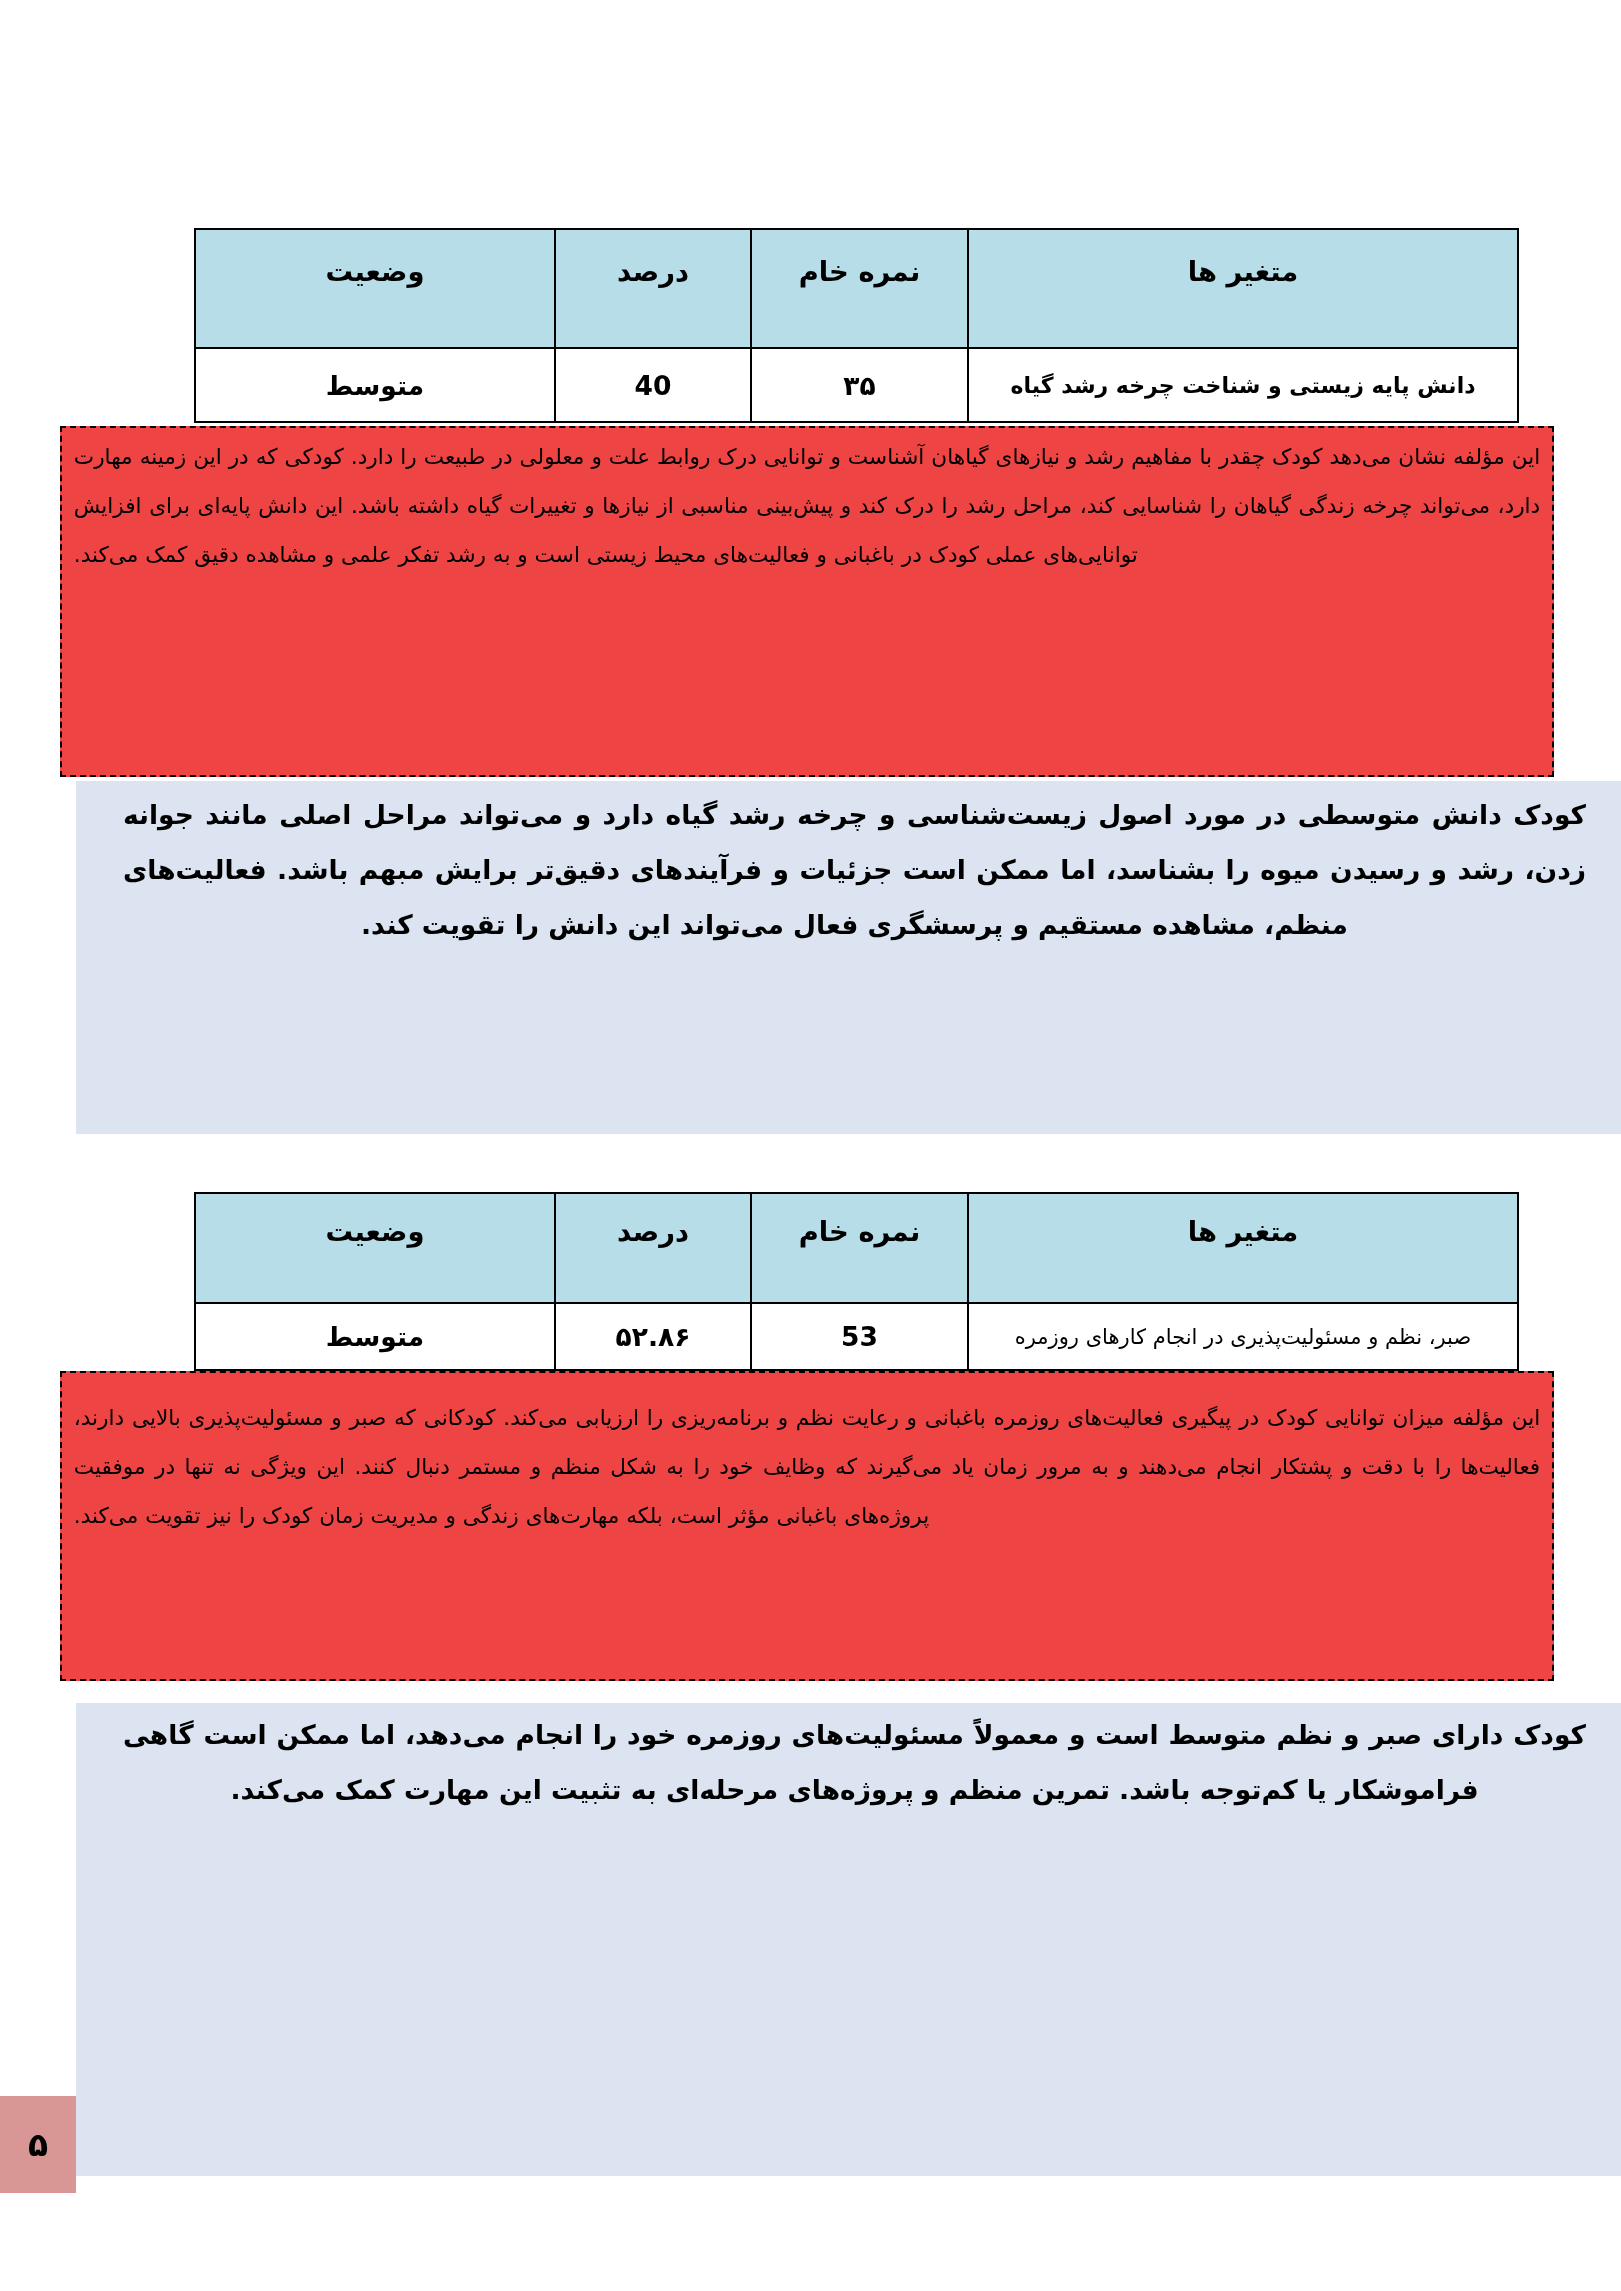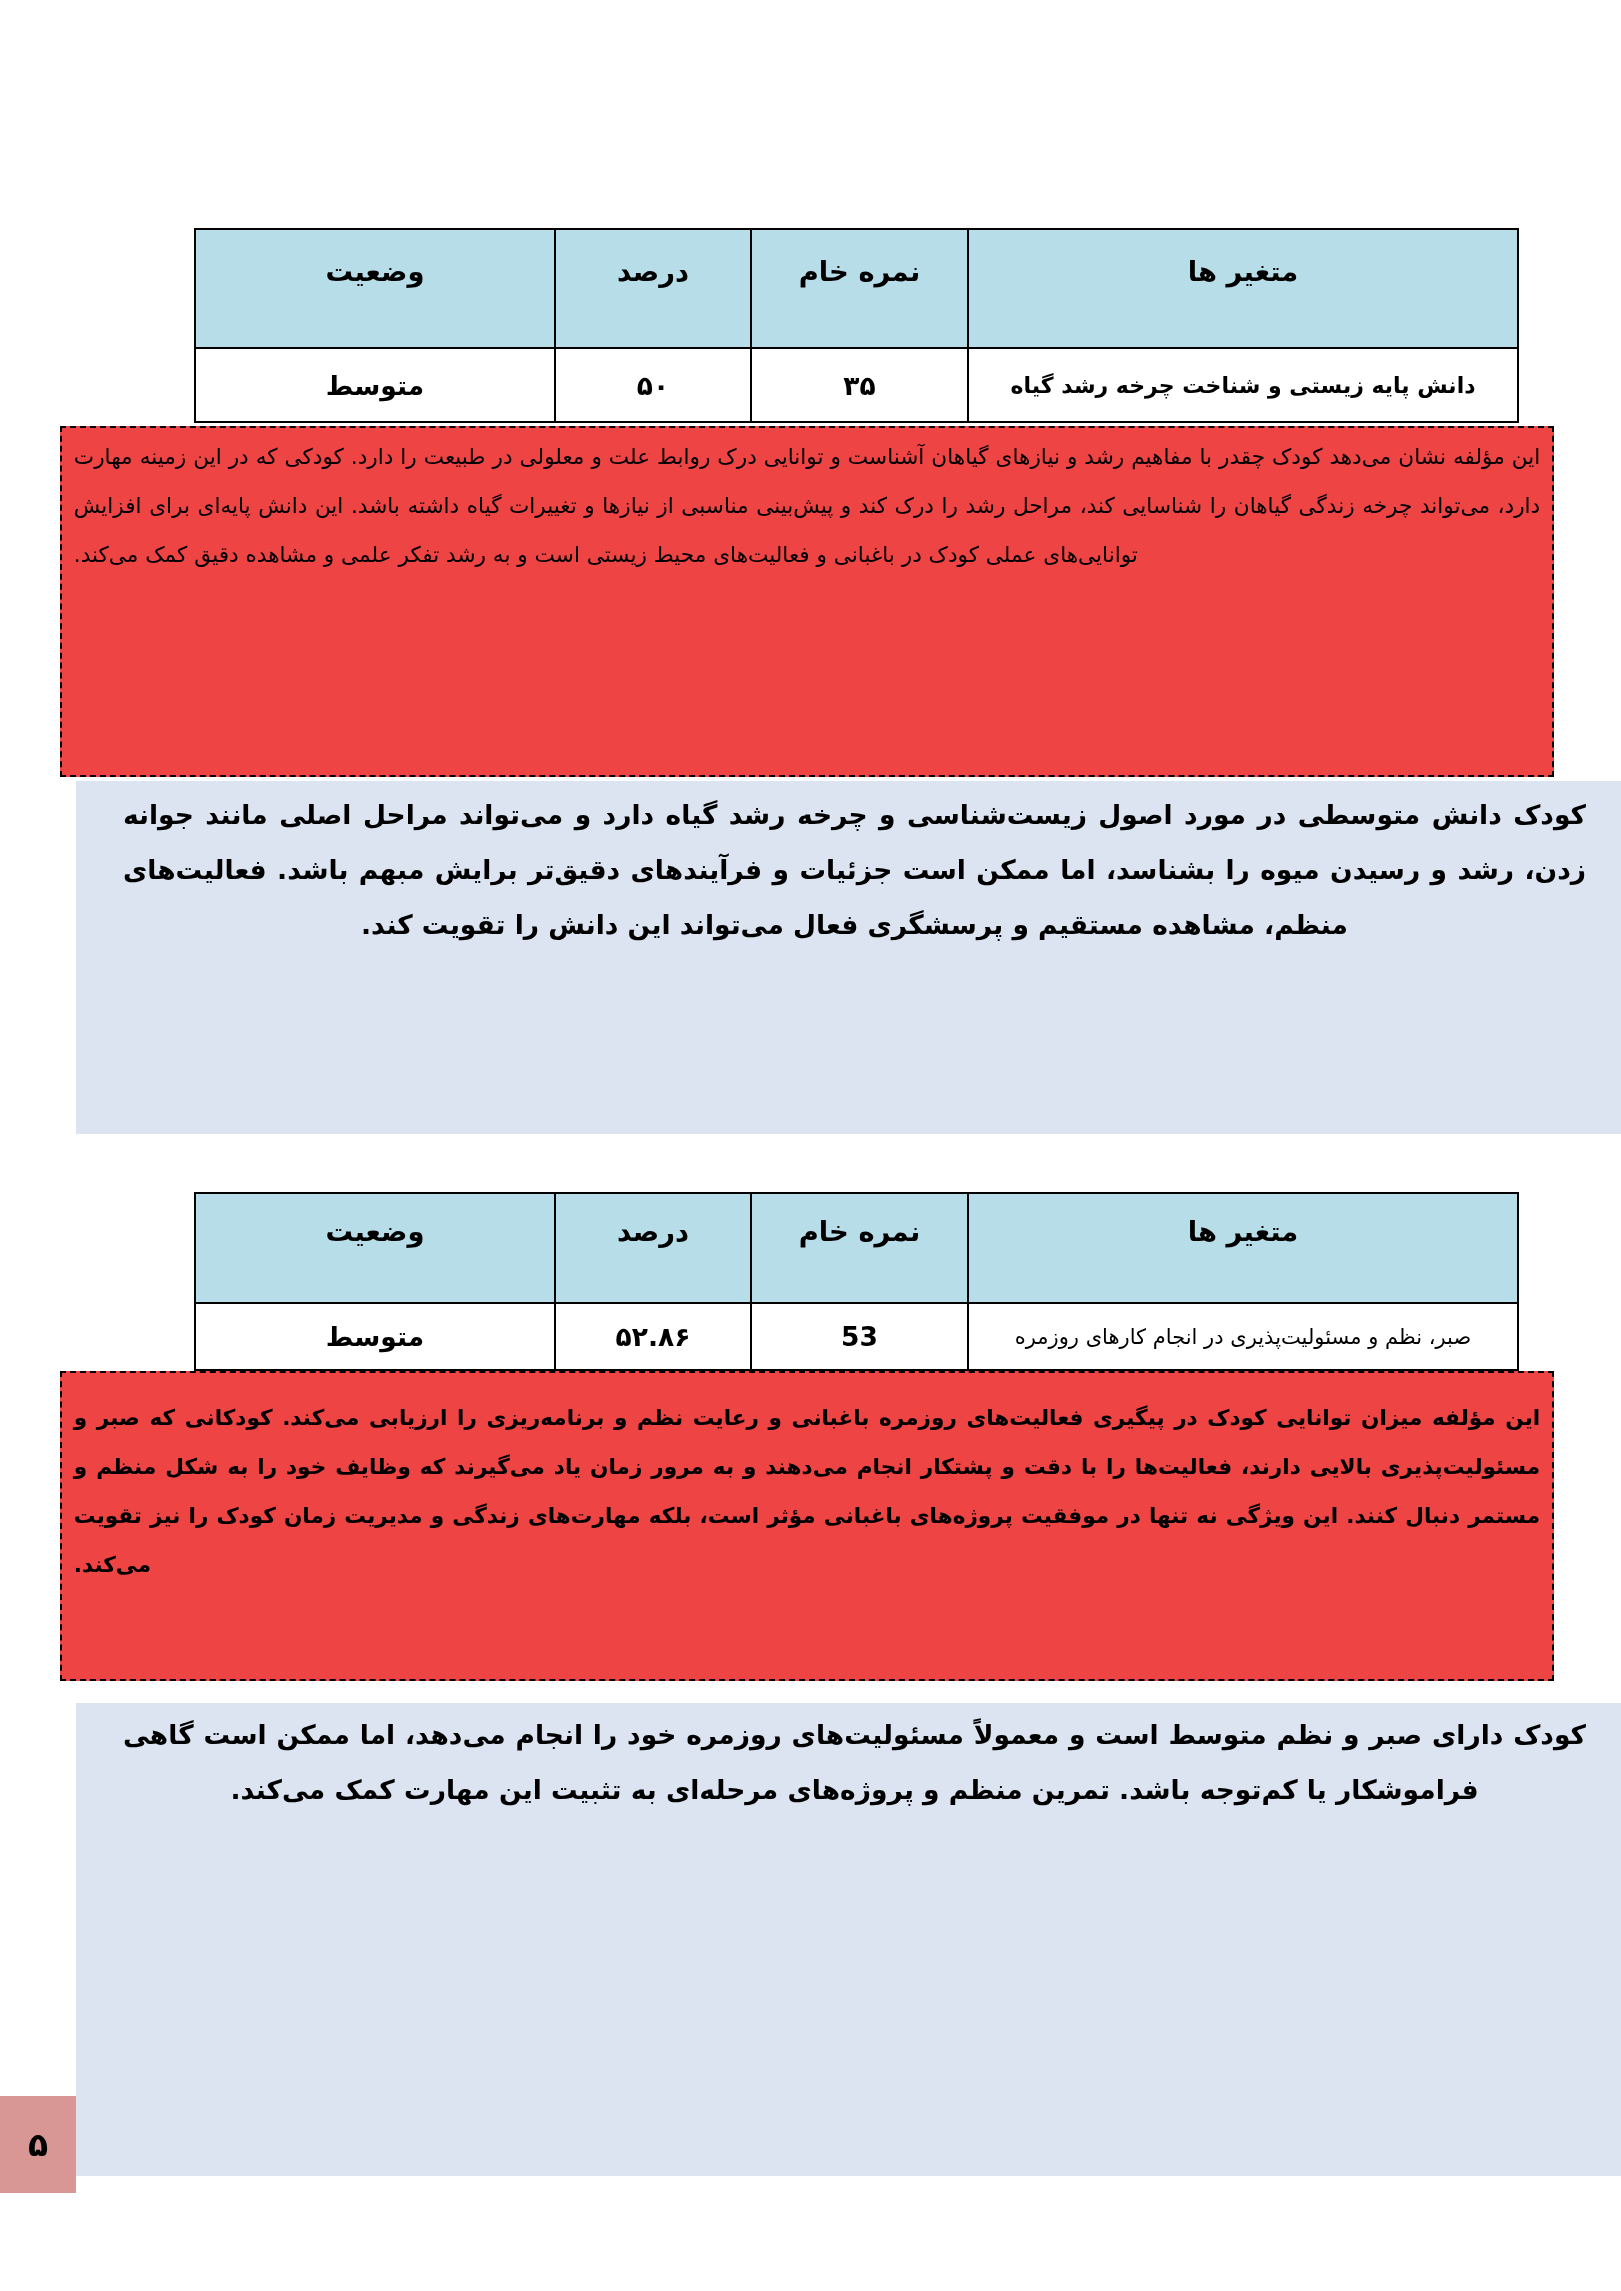--- a/index.html
+++ b/index.html
@@ -70,21 +70,21 @@
     background: #ef4444;
     direction: rtl;
   }
   .dashed-block p {
     font-size: 21.6px;
     line-height: 49px;
     text-align: justify;
     text-align-last: left;
   }
   .d1 { top: 426px; height: 351px; padding: 3.9px 11.8px; }
-  .d2 { top: 1371px; height: 310px; padding: 19.6px 11.8px 3.9px 11.8px; font-weight: bold; }
+  .d2 { top: 1371px; height: 310px; padding: 19.6px 11.8px 3.9px 11.8px; }
 
   
   .blue-block {
     position: absolute;
     left: 76px;
     width: 1557px;
     background: var(--assessment-bg, #DBE4F0);
     direction: rtl;
   }
   .blue-block p {
@@ -129,21 +129,21 @@
         <th>متغیر ها</th>
         <th>نمره خام</th>
         <th>درصد</th>
         <th>وضعیت</th>
       </tr>
     </thead>
     <tbody>
       <tr>
         <td class="variable-cell">دانش پایه زیستی و شناخت چرخه رشد گیاه</td>
         <td>۳۵</td>
-        <td>۵۰</td>
+        <td>40</td>
         <td>متوسط</td>
       </tr>
     </tbody>
   </table>
 
   <div class="dashed-block d1">
     <p>این مؤلفه نشان می‌دهد کودک چقدر با مفاهیم رشد و نیازهای گیاهان آشناست و توانایی درک روابط علت و معلولی در طبیعت را دارد. کودکی که در این زمینه مهارت دارد، می‌تواند چرخه زندگی گیاهان را شناسایی کند، مراحل رشد را درک کند و پیش‌بینی مناسبی از نیازها و تغییرات گیاه داشته باشد. این دانش پایه‌ای برای افزایش توانایی‌های عملی کودک در باغبانی و فعالیت‌های محیط زیستی است و به رشد تفکر علمی و مشاهده دقیق کمک می‌کند.</p>
   </div>
 
   <div class="blue-block b1">

